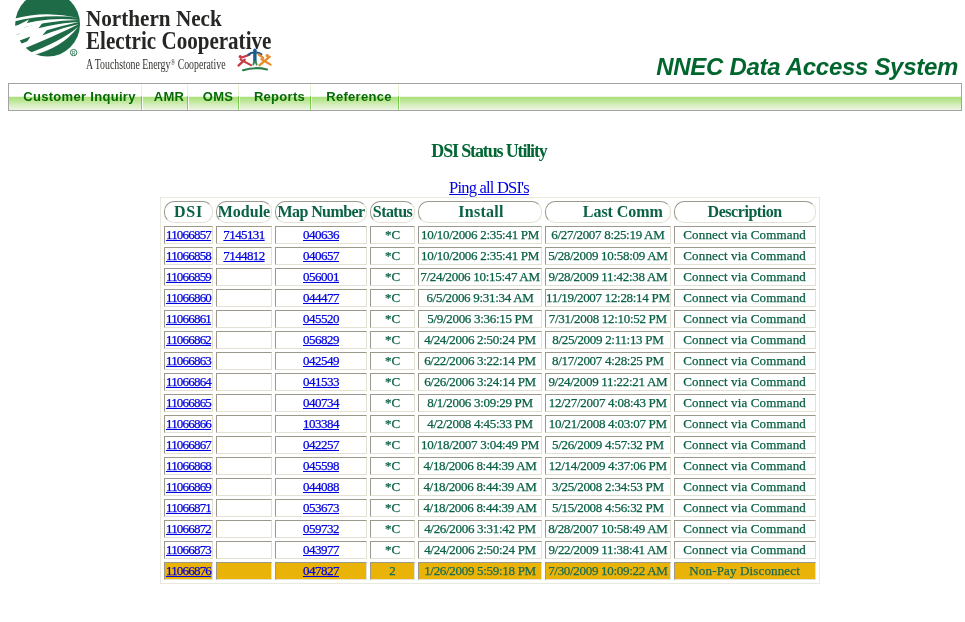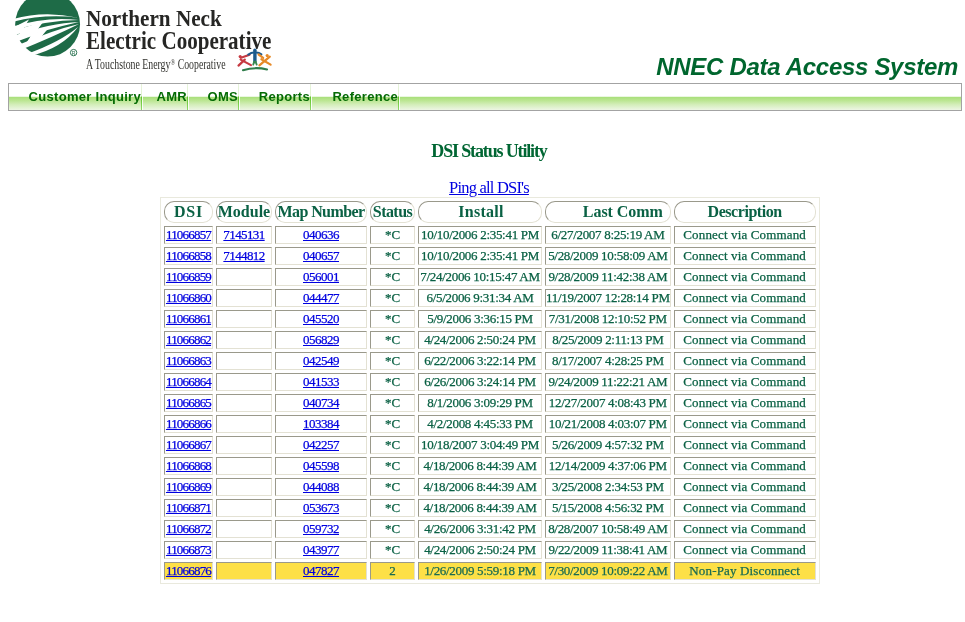--- a/index.html
+++ b/index.html
@@ -16,21 +16,21 @@
 
   
   #nnec{position:absolute;right:7px;top:53px;font-family:"Liberation Sans",sans-serif;
     font-weight:bold;font-style:italic;font-size:24px;color:#00662e;letter-spacing:-0.3px}
 
   
   #nav{position:absolute;left:8px;top:83px;width:952px;height:26px;
     border:1px solid #a3a3a3;
     background:linear-gradient(to bottom,#ffffff 0%,#ffffff 47.5%,#a8df7a 50%,#b9e58f 62%,#d5eebc 80%,#edf6e4 100%);
     font-family:"Liberation Sans",sans-serif;font-weight:bold;font-size:13px;color:#056b05;}
-  #nav .it{float:left;height:26px;line-height:26px;text-align:right;padding-left:9px;box-sizing:border-box;letter-spacing:0.3px}
+  #nav .it{float:left;height:26px;line-height:26px;text-align:center;padding-left:9px;box-sizing:border-box;letter-spacing:0.3px}
   #nav .sep{float:left;width:1px;height:26px;
     background:linear-gradient(to bottom,#e8f4dc 0%,#e0f1d0 46%,#5fc22a 50%,#90d967 100%);}
   #nav .gap{float:left;width:1px;height:26px;background:rgba(255,255,255,0.85)}
   #title{position:absolute;left:0;top:142px;width:978px;text-align:center;line-height:18px;
     font-size:18px;font-weight:bold;color:#006633;letter-spacing:-1.15px}
   #ping{position:absolute;left:0;top:178px;width:978px;text-align:center;font-size:16.5px;line-height:19px}
   #ping a{color:#0000e0;letter-spacing:-0.8px}
 
   
   table{border-collapse:separate;border-spacing:3px;position:absolute;left:160px;top:197px;
@@ -42,21 +42,21 @@
   th{height:20px;font-size:16px;font-weight:bold;border-radius:10px;}
   td{height:16px;font-size:13px;line-height:16px;-webkit-text-stroke:0.25px;}
   th.c1{letter-spacing:0.8px}th.c3{letter-spacing:-0.6px}th.c4{letter-spacing:-0.55px}th.c5{letter-spacing:0.3px}th.c6{letter-spacing:-0.05px}th.c7{letter-spacing:-0.45px}
   tr td:nth-child(1){letter-spacing:-0.8px}
   tr td:nth-child(2){letter-spacing:-0.6px}
   tr td:nth-child(3){letter-spacing:-0.5px}
   tr td:nth-child(5),tr td:nth-child(6){letter-spacing:-0.3px}
   tr td:nth-child(7){letter-spacing:0.15px}
   td a{color:#0000e0;}
   .c1{width:47px}.c2{width:54px}.c3{width:90px}.c4{width:43px}.c5{width:122px}.c6{width:123px}.c7{width:140px}
-  tr.pk td{background:#fde047;color:#1a6b52}
+  tr.pk td{background:#eab308;color:#1a6b52}
 </style>
 </head>
 <body>
 
 <svg class="abs" style="left:0;top:0" width="120" height="60" viewBox="0 0 120 60">
   <circle cx="47.6" cy="24.2" r="32.4" fill="#1e6b47"></circle>
   <g fill="#ffffff">
     <path d="M13 19 Q45 10 78 17.8 Q46 13.5 13 21.8 Z"></path>
     <path d="M11.5 27 Q47 16 78.5 20 Q47 20.5 11.5 30.5 Z"></path>
     <path d="M13 36 Q50 23 79 22 Q50 28.5 13 40.5 Z"></path>

